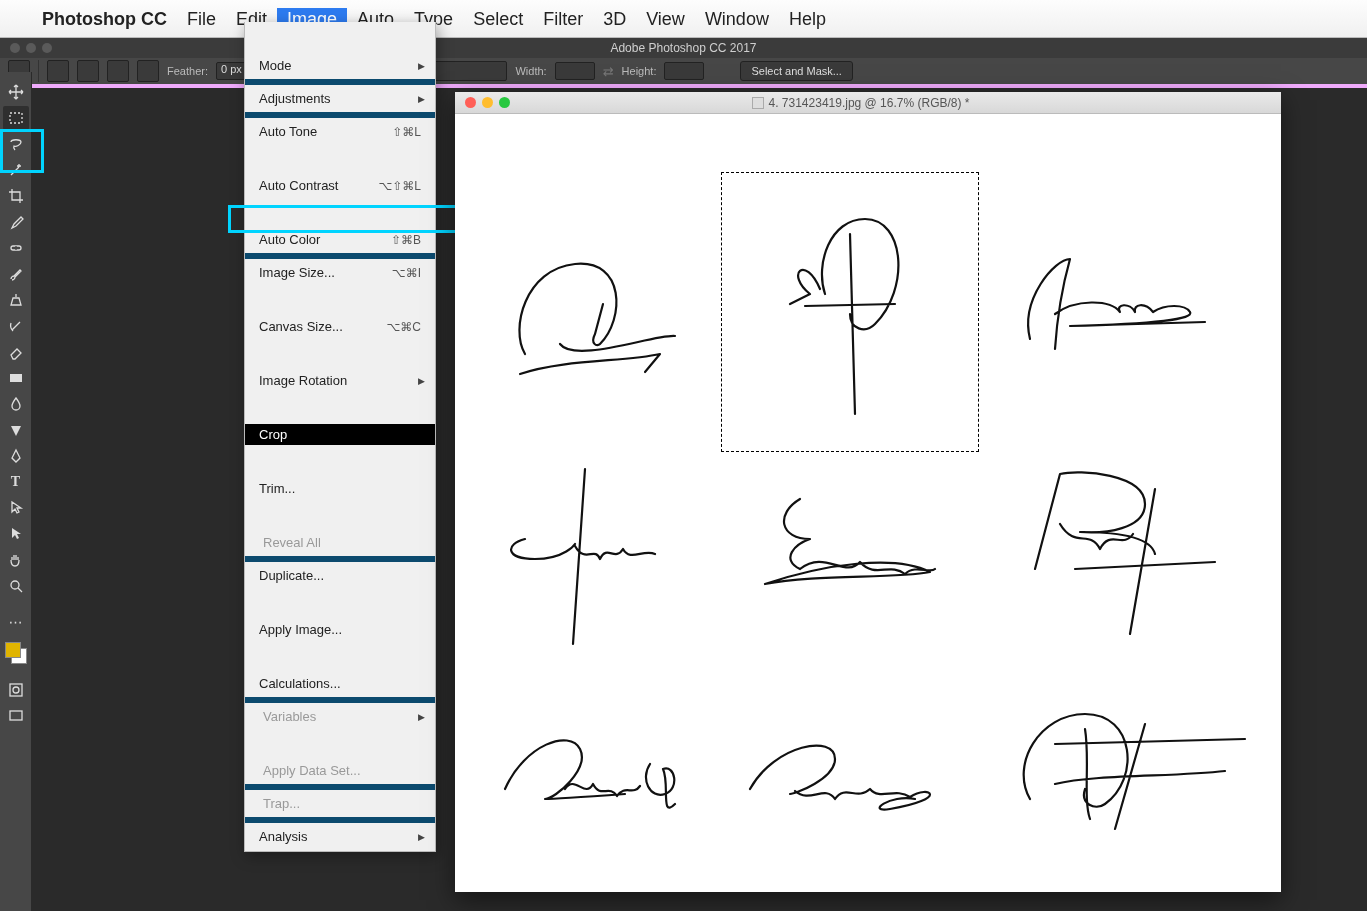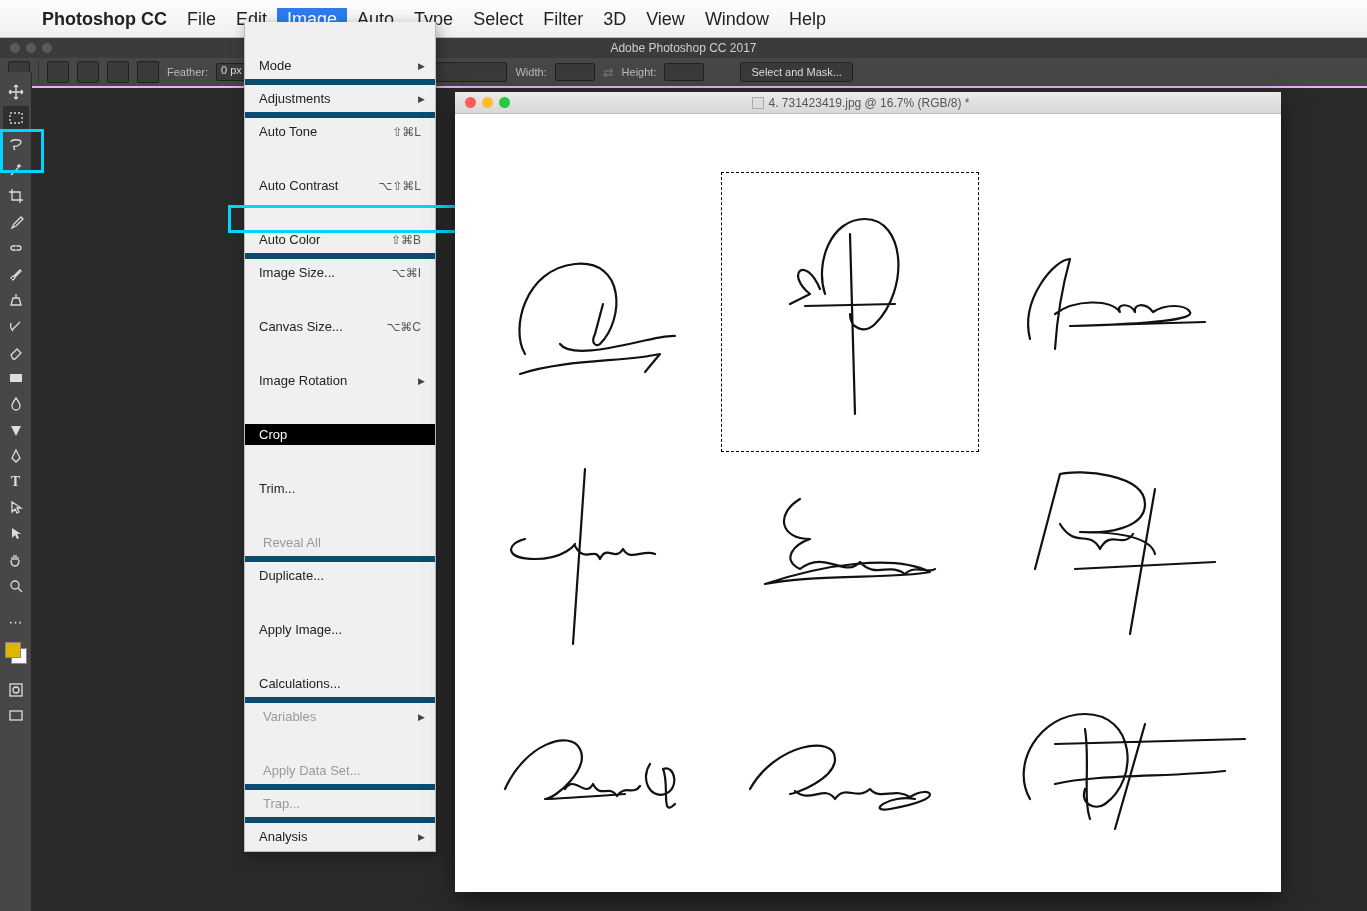--- a/index.html
+++ b/index.html
@@ -13,21 +13,21 @@
   .mac-menubar .bold { font-weight:600; }
 
   
   .app-titlebar { background:#3b3b3b; height:20px; display:flex; align-items:center; color:#bbb; font-size:12px; }
   .traffic { display:flex; gap:6px; padding-left:10px; width:200px; }
   .dot { width:10px; height:10px; border-radius:50%; }
   .dot.grey { background:#5a5a5a; }
   .app-title { flex:1; text-align:center; color:#cfcfcf; }
 
   
-  .options-bar { background:#474747; height:30px; display:flex; align-items:center; font-size:11px; color:#ccc; gap:8px; padding:0 8px; border-bottom:2px solid #f0abfc; }
+  .options-bar { background:#474747; height:30px; display:flex; align-items:center; font-size:11px; color:#ccc; gap:8px; padding:0 8px; border-bottom:4px solid #f0abfc; }
   .opt-icon { width:22px; height:22px; background:#3a3a3a; border:1px solid #222; border-radius:2px; }
   .opt-sep { width:1px; height:22px; background:#333; }
   .opt-label { color:#bbb; }
   .opt-field { background:#3a3a3a; border:1px solid #222; height:18px; width:40px; border-radius:2px; padding:0 4px; color:#ddd; }
   .opt-select { background:#3a3a3a; border:1px solid #222; height:20px; width:80px; border-radius:2px; }
   .opt-swap { color:#777; font-size:13px; }
   .opt-btn { background:#3a3a3a; border:1px solid #222; color:#ddd; padding:3px 10px; border-radius:3px; font-size:11px; }
 
   
   .dropdown { position:absolute; left:244px; top:22px; width:192px; background:#f0f0f0; border:1px solid #bbb; border-top:none; box-shadow:2px 4px 14px rgba(0,0,0,.35); font-size:13px; padding-bottom:4px; }

